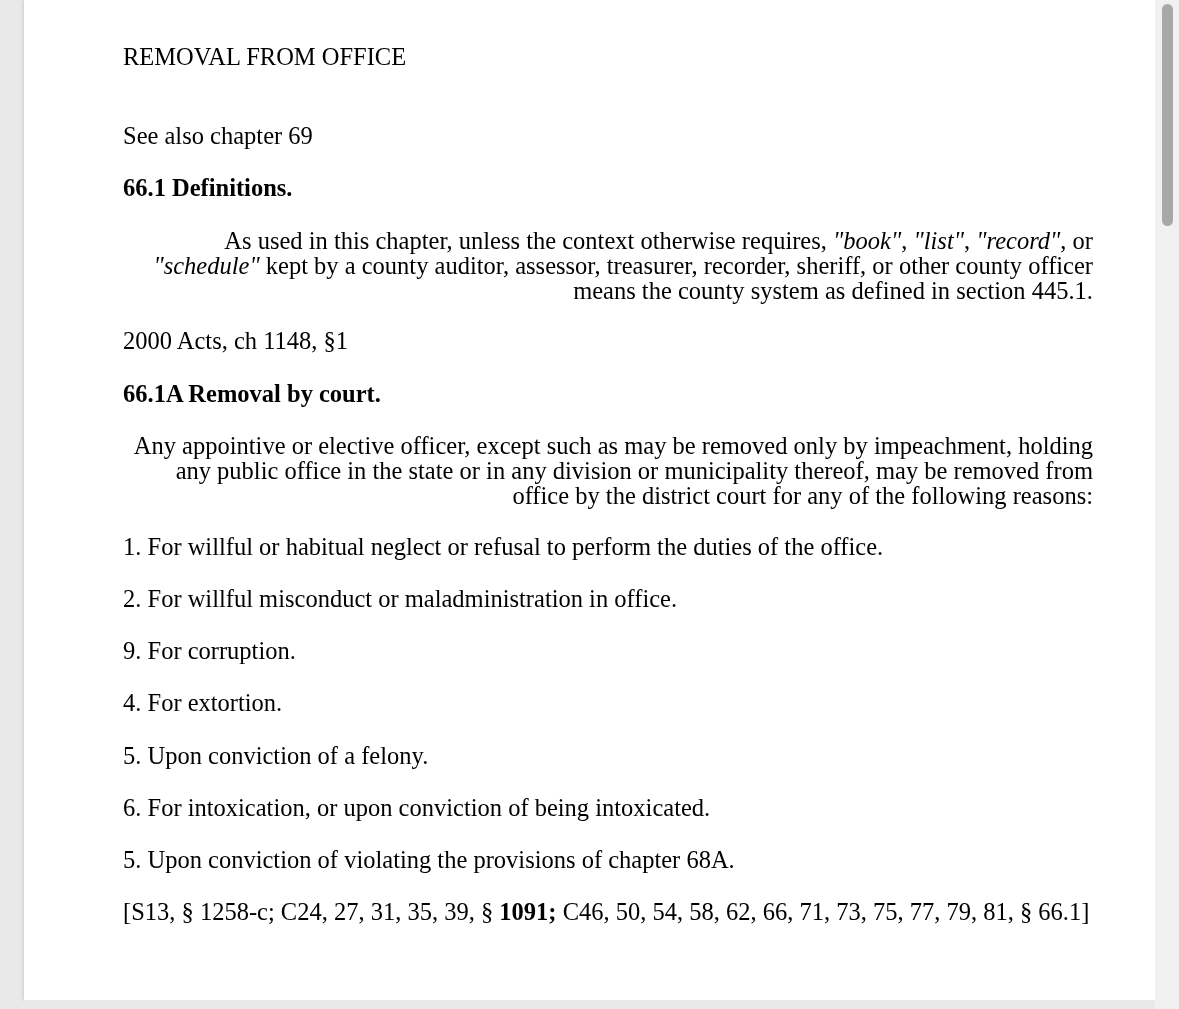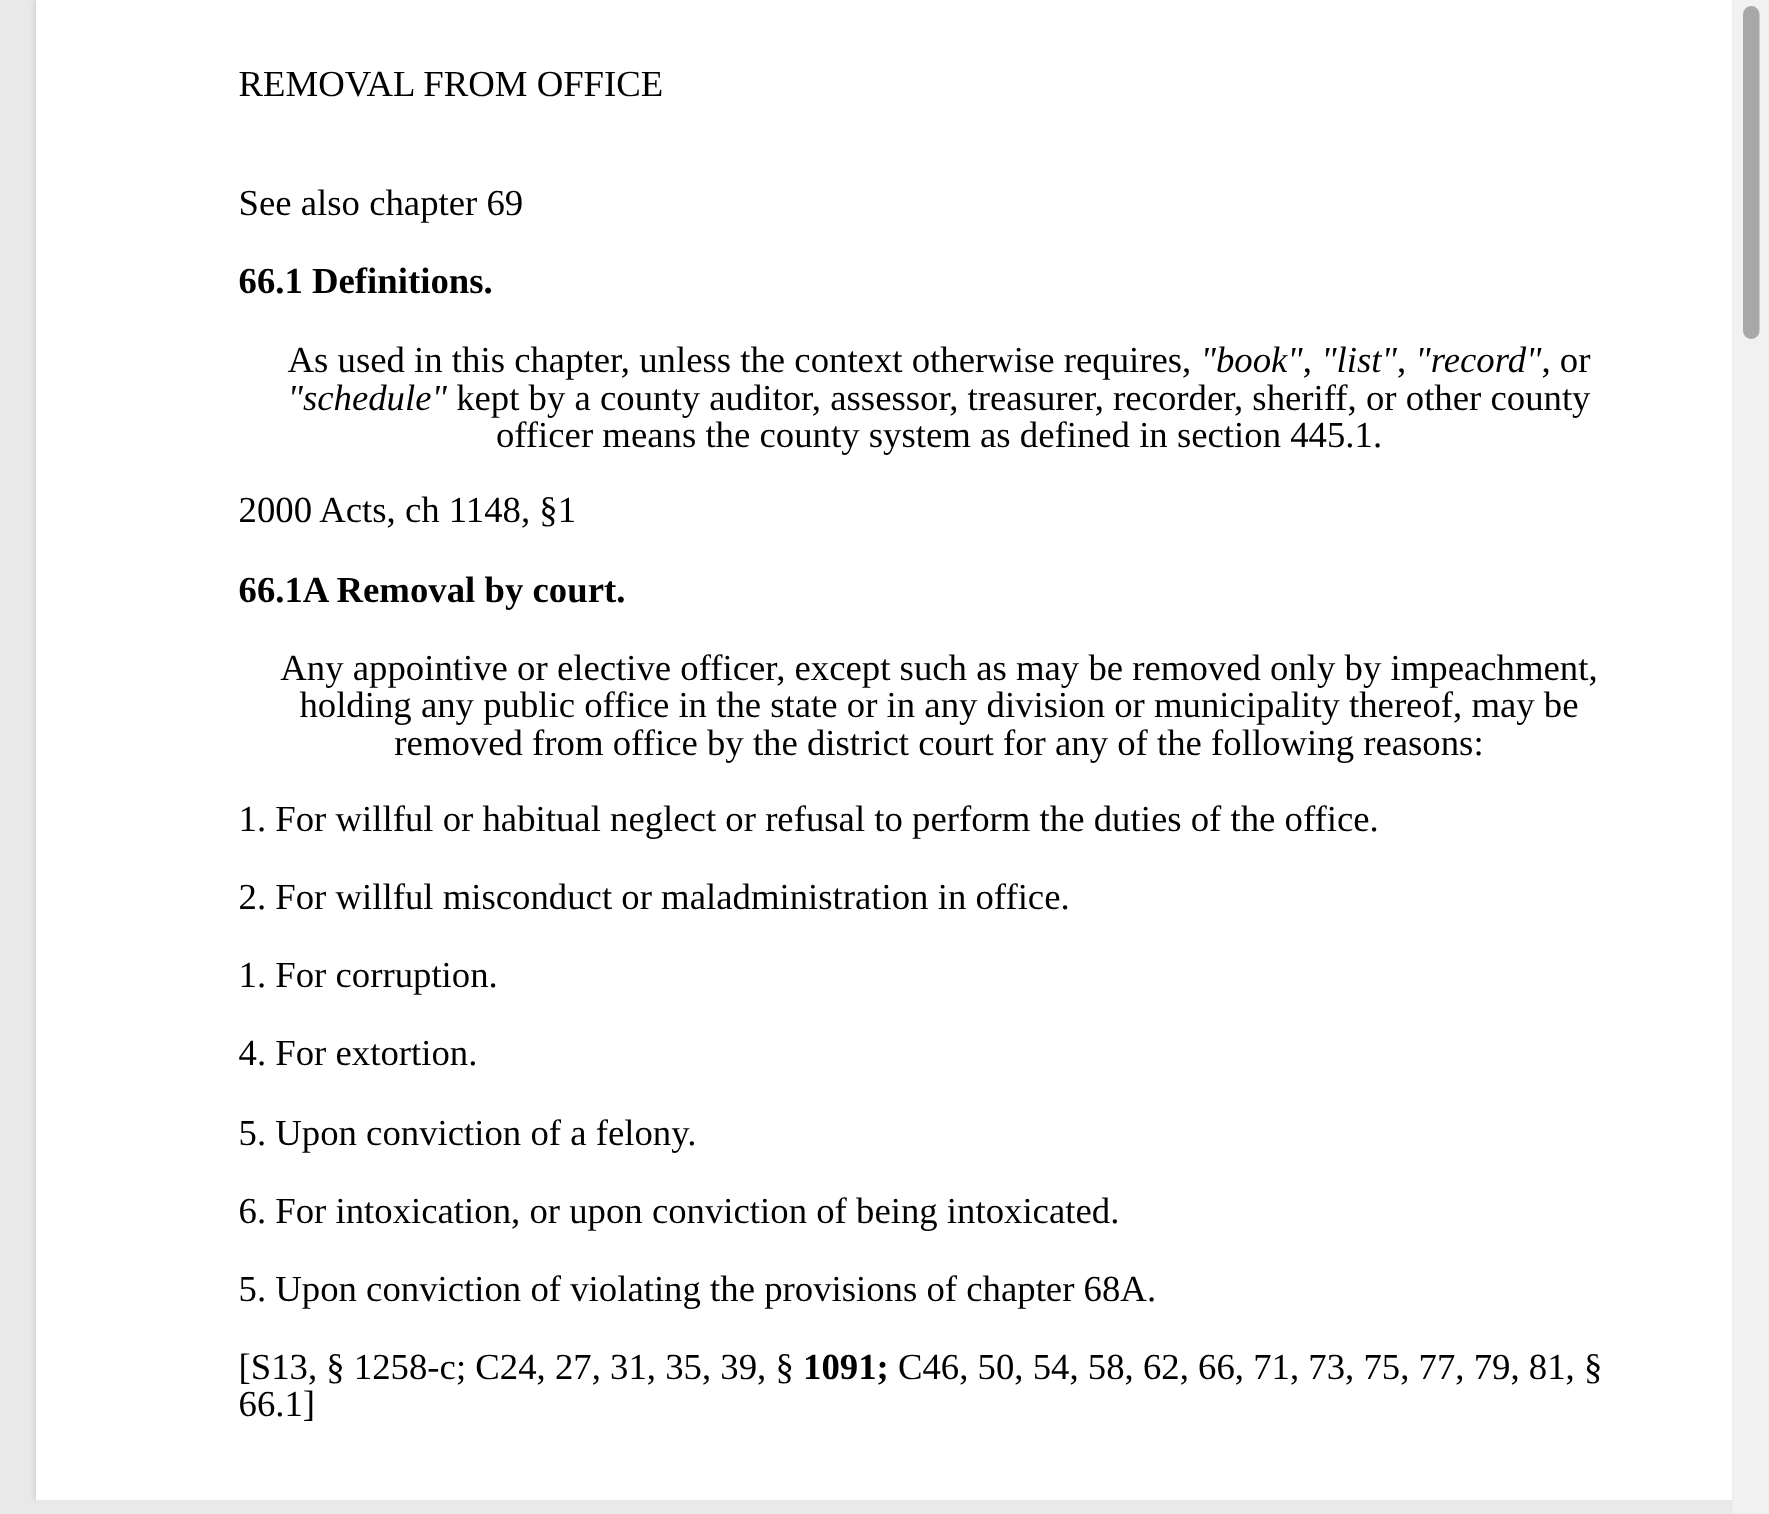--- a/index.html
+++ b/index.html
@@ -29,40 +29,39 @@
     top: 0;
     width: 1131px;
     height: 1000px;
     background: #ffffff;
     box-shadow: 0 0 4px rgba(0,0,0,0.18);
     overflow: hidden;
   }
   #page-inner {
     padding: 44px 62px 0 99px;
     box-sizing: border-box;
-    margin-left: 36px;
   }
   .doc-text {
     font-family: "Liberation Serif", serif;
     color: #000000;
     font-size: 24.5px;
     line-height: 1.03;
   }
   p.block {
     margin: 0 0 0 0;
     padding: 0;
   }
   .spacer-sm { height: 27px; }
   .spacer-par { height: 25px; }
   .heading-bold {
     font-weight: bold;
   }
   .body-par {
     line-height: 1.03;
-    text-align: center;
+    text-align: right;
   }
   em.q {
     font-style: italic;
   }
   strong.b {
     font-weight: bold;
   }
   
   #scrollbar-track {
     position: absolute;
@@ -130,21 +129,21 @@
       <p class="block body-par">Any appointive or elective officer, except such as may be removed only by impeachment, holding any public office in the state or in any division or municipality thereof, may be removed from office by the district court for any of the following reasons:</p>
 
       <div class="spacer-par"></div>
 
       <p class="block">1. For willful or habitual neglect or refusal to perform the duties of the office.</p>
       <div class="spacer-sm"></div>
 
       <p class="block">2. For willful misconduct or maladministration in office.</p>
       <div class="spacer-sm"></div>
 
-      <p class="block">1. For corruption.</p>
+      <p class="block">9. For corruption.</p>
       <div class="spacer-sm"></div>
 
       <p class="block">4. For extortion.</p>
       <div class="spacer-sm"></div>
 
       <p class="block">5. Upon conviction of a felony.</p>
       <div class="spacer-sm"></div>
 
       <p class="block">6. For intoxication, or upon conviction of being intoxicated.</p>
       <div class="spacer-sm"></div>

